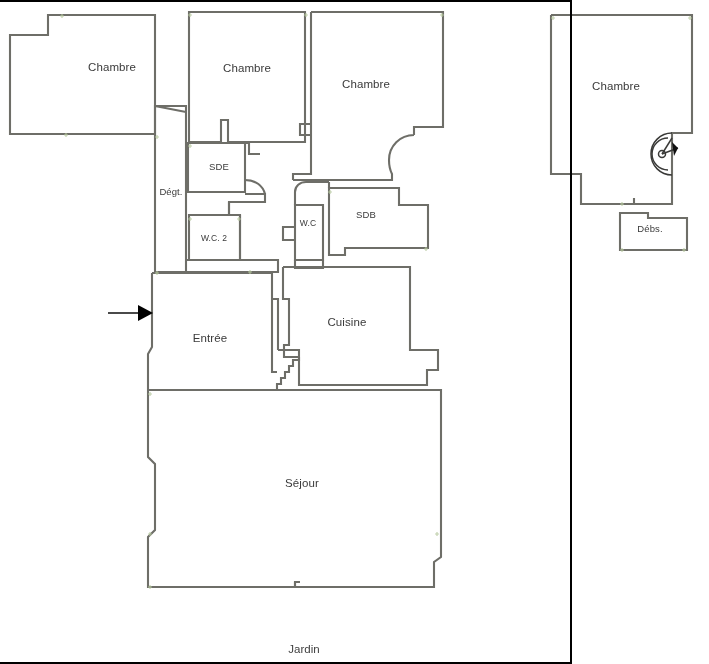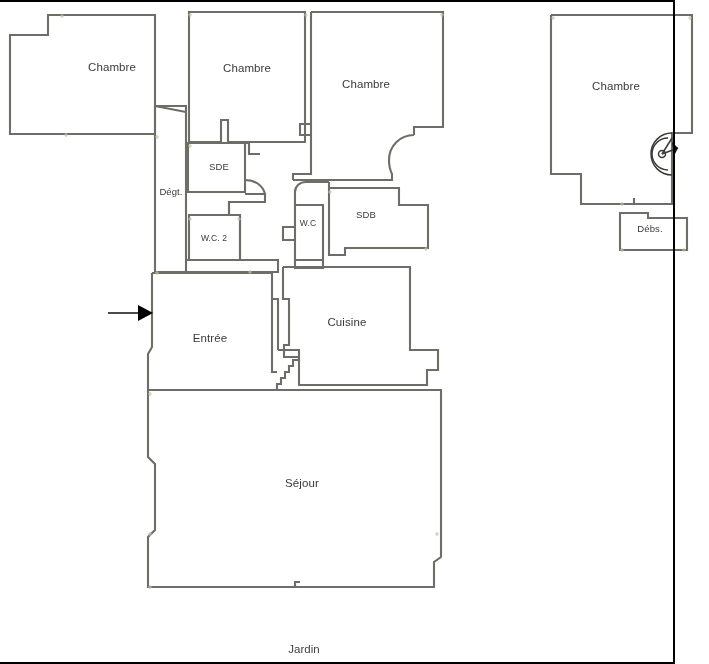--- a/index.html
+++ b/index.html
@@ -8,21 +8,21 @@
     background: #ffffff;
   }
   body {
     width: 709px;
     height: 664px;
     font-family: "Liberation Sans", sans-serif;
     overflow: hidden;
   }
   #plan-root {
     position: relative;
-    width: 675px;
+    width: 572px;
     height: 664px;
     background: #ffffff;
     box-sizing: border-box;
     border-top: 2px solid #000000;
     border-bottom: 2px solid #000000;
   }
   #plan-root::after {
     content: "";
     position: absolute;
     top: 0; right: 0; bottom: 0;

